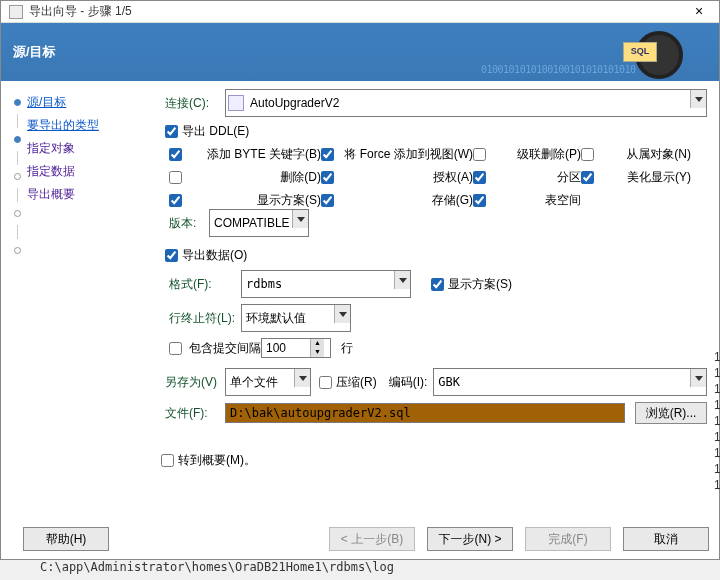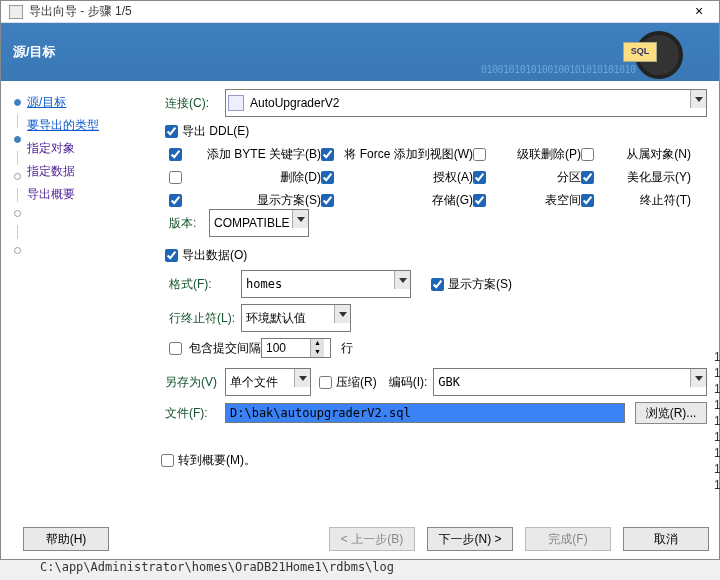--- a/index.html
+++ b/index.html
@@ -36,21 +36,21 @@
   .combo .icon { width: 16px; height: 16px; margin: 0 2px 0 2px; background: #eef; border:1px solid #99c; }
   .group { border: 0; margin: 4px 0 10px 0; }
   .group-lbl { display: inline-flex; align-items: center; margin-bottom: 6px; }
   input[type=checkbox] { margin: 0 4px 0 0; vertical-align: middle; accent-color:#1e66b5; }
   .chk-grid { display: grid; grid-template-columns: 152px 152px 108px 110px; row-gap: 6px; margin-left: 4px; }
   .chk { display: inline-flex; align-items: center; white-space: nowrap; justify-content: space-between; }
   .spin { display: inline-flex; border: 1px solid #7a7a7a; height: 20px; width: 70px; align-items: center; background:#fff; }
   .spin input { border: none; width: 48px; padding-left: 4px; font-size: 12px; }
   .spin .spin-btns { width: 14px; height: 18px; display:flex; flex-direction:column; }
   .spin .spin-btns div { flex: 1; background: #e1e1e1; border-left:1px solid #aaa; font-size:7px; text-align:center; line-height:8px; }
-  .field { border: 1px solid #7a7a7a; height: 20px; padding: 0 4px; background: #3b82f6; flex: 1; font-size: 12px; }
+  .field { border: 1px solid #7a7a7a; height: 20px; padding: 0 4px; background: #a16207; flex: 1; font-size: 12px; }
   .btn { border: 1px solid #888; background: #e9e9e9; height: 24px; min-width: 86px; text-align: center; line-height: 22px; color: #000; cursor: pointer; }
   .btn.dis { color: #888; border-color: #bbb; cursor: default; }
   .footer { height: 40px; border-top: 0; display: flex; align-items: center; padding: 0 10px; }
   .footer .spacer { flex: 1; }
   .footer .btn { margin-left: 12px; }
   .below-window { font-family: monospace; color: #333; font-size: 12px; padding-left: 40px; }
   .right-frag { position:absolute; right:0; top:0; bottom:0; width:5px; display:flex; flex-direction:column; justify-content:flex-end; font-family:monospace; font-size:11px; color:#333; line-height:16px; padding-bottom:26px; background:transparent; }
   .right-frag span { text-align:right; padding-right:1px; }
 </style>
 </head>
@@ -151,43 +151,39 @@
               <span>显示方案(S)</span>
             </label>
           <label class="chk">
               <input type="checkbox" checked="" style="">
               <span>存储(G)</span>
             </label>
           <label class="chk">
               <input type="checkbox" checked="" style="">
               <span>表空间</span>
             </label>
-          <label class="chk">
-              <input type="checkbox" checked="" style="">
-              <span>终止符(T)</span>
-            </label>
         </div>
         <div class="row" style="">
           <div class="lbl" style="width:40px;margin-left:4px;">版本:</div>
           <div class="combo" style="width:100px;font-family:monospace;">
             <span class="cmb-text">COMPATIBLE</span>
             <div class="arrow"></div>
           </div>
         </div>
       </div>
 
       <div class="group">
         <div class="group-lbl">
           <input type="checkbox" checked="" style="">
           <span>导出数据(O)</span>
         </div>
         <div class="row" style="margin-left:4px">
           <div class="lbl lbl-w">格式(F):</div>
           <div class="combo" style="width:170px">
-            <span class="cmb-text" style="font-family:monospace;">homes</span>
+            <span class="cmb-text" style="font-family:monospace;">rdbms</span>
             <div class="arrow"></div>
           </div>
           <div style="width:20px"></div>
           <label class="chk">
               <input type="checkbox" checked="" style="">
               <span>显示方案(S)</span>
             </label>
         </div>
         <div class="row" style="margin-left:4px">
           <div class="lbl lbl-w">行终止符(L):</div>

